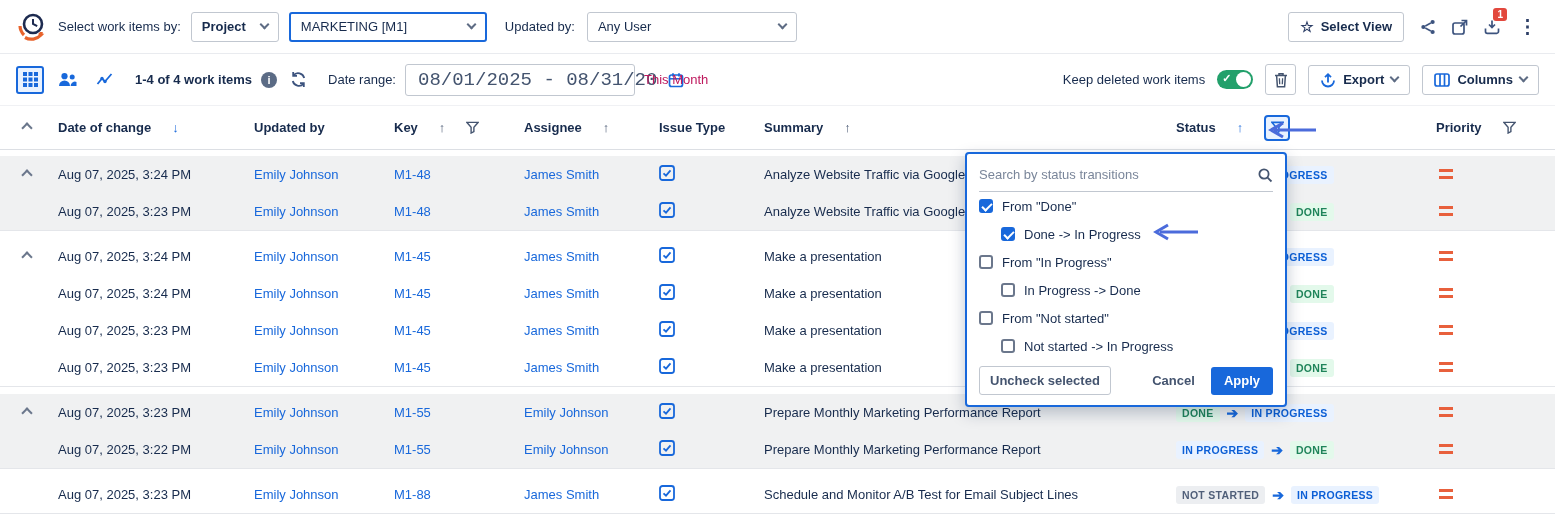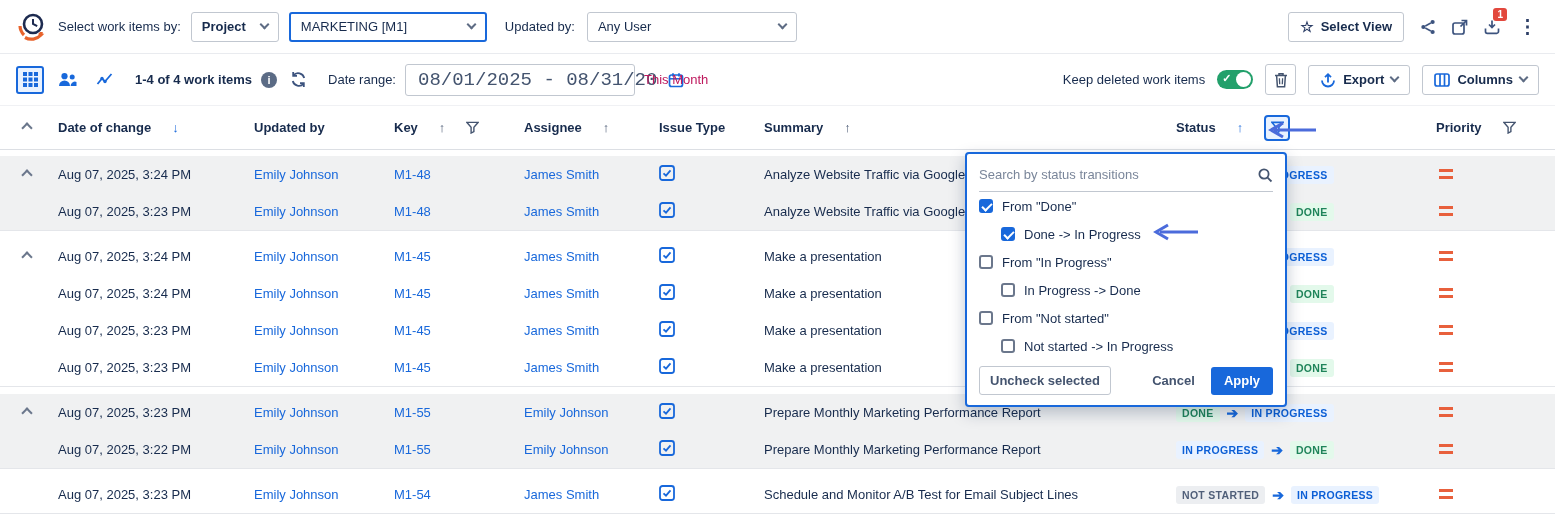--- a/index.html
+++ b/index.html
@@ -447,21 +447,21 @@
       <div class="cell"><span class="eq"></span></div>
     </div>
   </div>
   <div class="gsep"></div>
 
   <div class="group">
     <div class="grid trow">
       <div></div>
       <div class="cell">Aug 07, 2025, 3:23 PM</div>
       <div class="cell c-link">Emily Johnson</div>
-      <div class="cell c-link">M1-54</div>
+      <div class="cell c-link">M1-88</div>
       <div class="cell c-link">James Smith</div>
       <div class="cell"><span class="iconflat">
             <svg width="16" height="16" viewBox="0 0 16 16">
               <rect x="1" y="1" width="14" height="14" rx="2.5" fill="none" stroke="#1868db" stroke-width="1.8"></rect>
               <path d="M4.5 8.3 L7 10.7 L11.5 5.4" fill="none" stroke="#1868db" stroke-width="1.8"></path>
             </svg>
           </span></div>
       <div class="cell">Schedule and Monitor A/B Test for Email Subject Lines</div>
       <div class="cell c-status">
         <span class="badge st-not">NOT STARTED</span>

